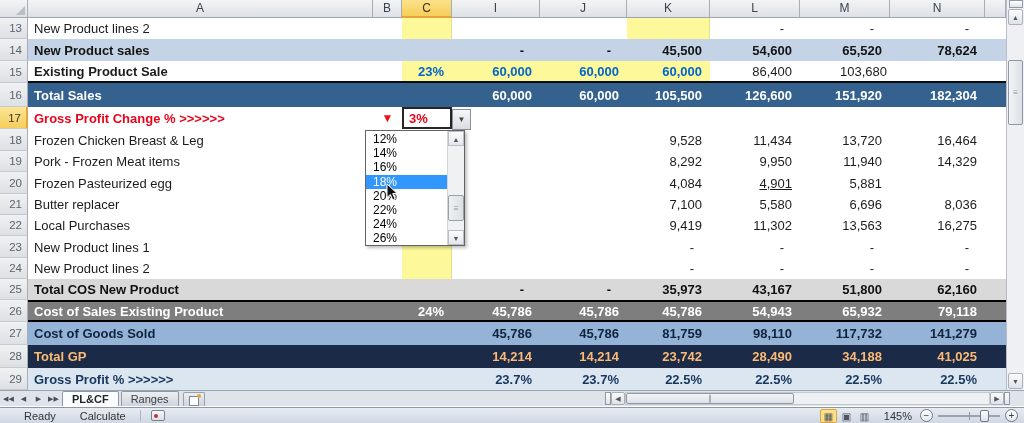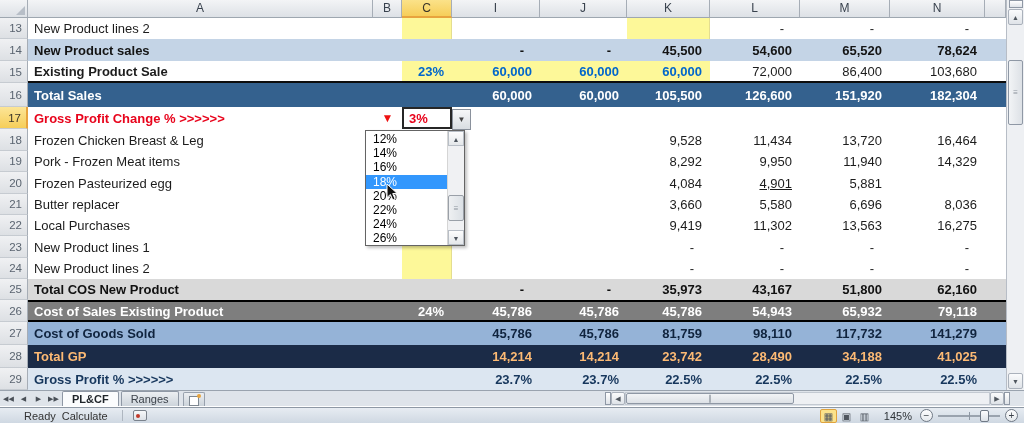--- a/index.html
+++ b/index.html
@@ -113,21 +113,21 @@
   #h-thumb { position:absolute; left:0; top:0; width:168px; height:11px;
              background:linear-gradient(#f2f4f6,#dde1e6); border:1px solid #8f98a5; border-radius:2px;
              display:flex; align-items:center; justify-content:center; color:#8b939c; font-size:8px; }
 
   
   #statusbar { position:absolute; left:0; top:407px; width:1024px; height:16px;
                background:linear-gradient(#e7ecf2,#cfd8e2); border-top:1px solid #8e98a4;
                display:flex; align-items:center; font-size:11px; color:#333; }
   #status-left { display:flex; align-items:center; }
   #status-ready { margin-left:24px; }
-  #status-calc { margin-left:6px; }
+  #status-calc { margin-left:24px; }
   #status-sep { width:1px; height:11px; background:#aeb6c0; margin:0 10px 0 14px; }
   #macro-icon { width:14px; height:11px; background:linear-gradient(#f6f8fa,#dce1e7); border:1px solid #7a828c;
                 border-radius:2px; position:relative; }
   #macro-icon::after { content:""; position:absolute; left:2px; bottom:2px; width:4px; height:4px;
                        background:#c0392b; border-radius:50%; }
   #status-right { margin-left:auto; display:flex; align-items:center; }
   .viewbtn { width:17px; height:14px; border:1px solid transparent; border-radius:2px; text-align:center;
              line-height:13px; font-size:10px; color:#4e555e; margin-right:1px; }
   .viewbtn.sel { background:#fbe28a; border-color:#e0a33e; }
   #zoom-label { margin:0 8px 0 10px; color:#2e3338; }
@@ -191,21 +191,20 @@
       </div>
       <div class="srow" style="height: 22px;">
         <div class="rhdr">15</div>
         <div class="cells r15">
           <div class="cell a" style="width: 345px;">Existing Product Sale</div>
           <div class="cell" style="width: 29px;"></div>
           <div class="cell k-by" style="width: 50px;">23%</div>
           <div class="cell k-by" style="width: 88px;">60,000</div>
           <div class="cell k-by" style="width: 87px;">60,000</div>
           <div class="cell k-by" style="width: 83px;">60,000</div>
-          <div class="cell" style="width: 90px;">72,000</div>
           <div class="cell" style="width: 90px;">86,400</div>
           <div class="cell" style="width: 95px;">103,680</div>
           <div class="cell" style="width: 21px;"></div>
         </div>
       </div>
       <div class="srow" style="height: 24px;">
         <div class="rhdr">16</div>
         <div class="cells band-steel">
           <div class="cell a" style="width: 345px;">Total Sales</div>
           <div class="cell" style="width: 29px;"></div>
@@ -279,21 +278,21 @@
         </div>
       </div>
       <div class="srow" style="height: 21px;">
         <div class="rhdr">21</div>
         <div class="cells ">
           <div class="cell a" style="width: 345px;">Butter replacer</div>
           <div class="cell" style="width: 29px;"></div>
           <div class="cell" style="width: 50px;"></div>
           <div class="cell" style="width: 88px;"></div>
           <div class="cell" style="width: 87px;"></div>
-          <div class="cell" style="width: 83px;">3,660</div>
+          <div class="cell" style="width: 83px;">7,100</div>
           <div class="cell" style="width: 90px;">5,580</div>
           <div class="cell" style="width: 90px;">6,696</div>
           <div class="cell" style="width: 95px;">8,036</div>
           <div class="cell" style="width: 21px;"></div>
         </div>
       </div>
       <div class="srow" style="height: 21px;">
         <div class="rhdr">22</div>
         <div class="cells ">
           <div class="cell a" style="width: 345px;">Local Purchases</div>

